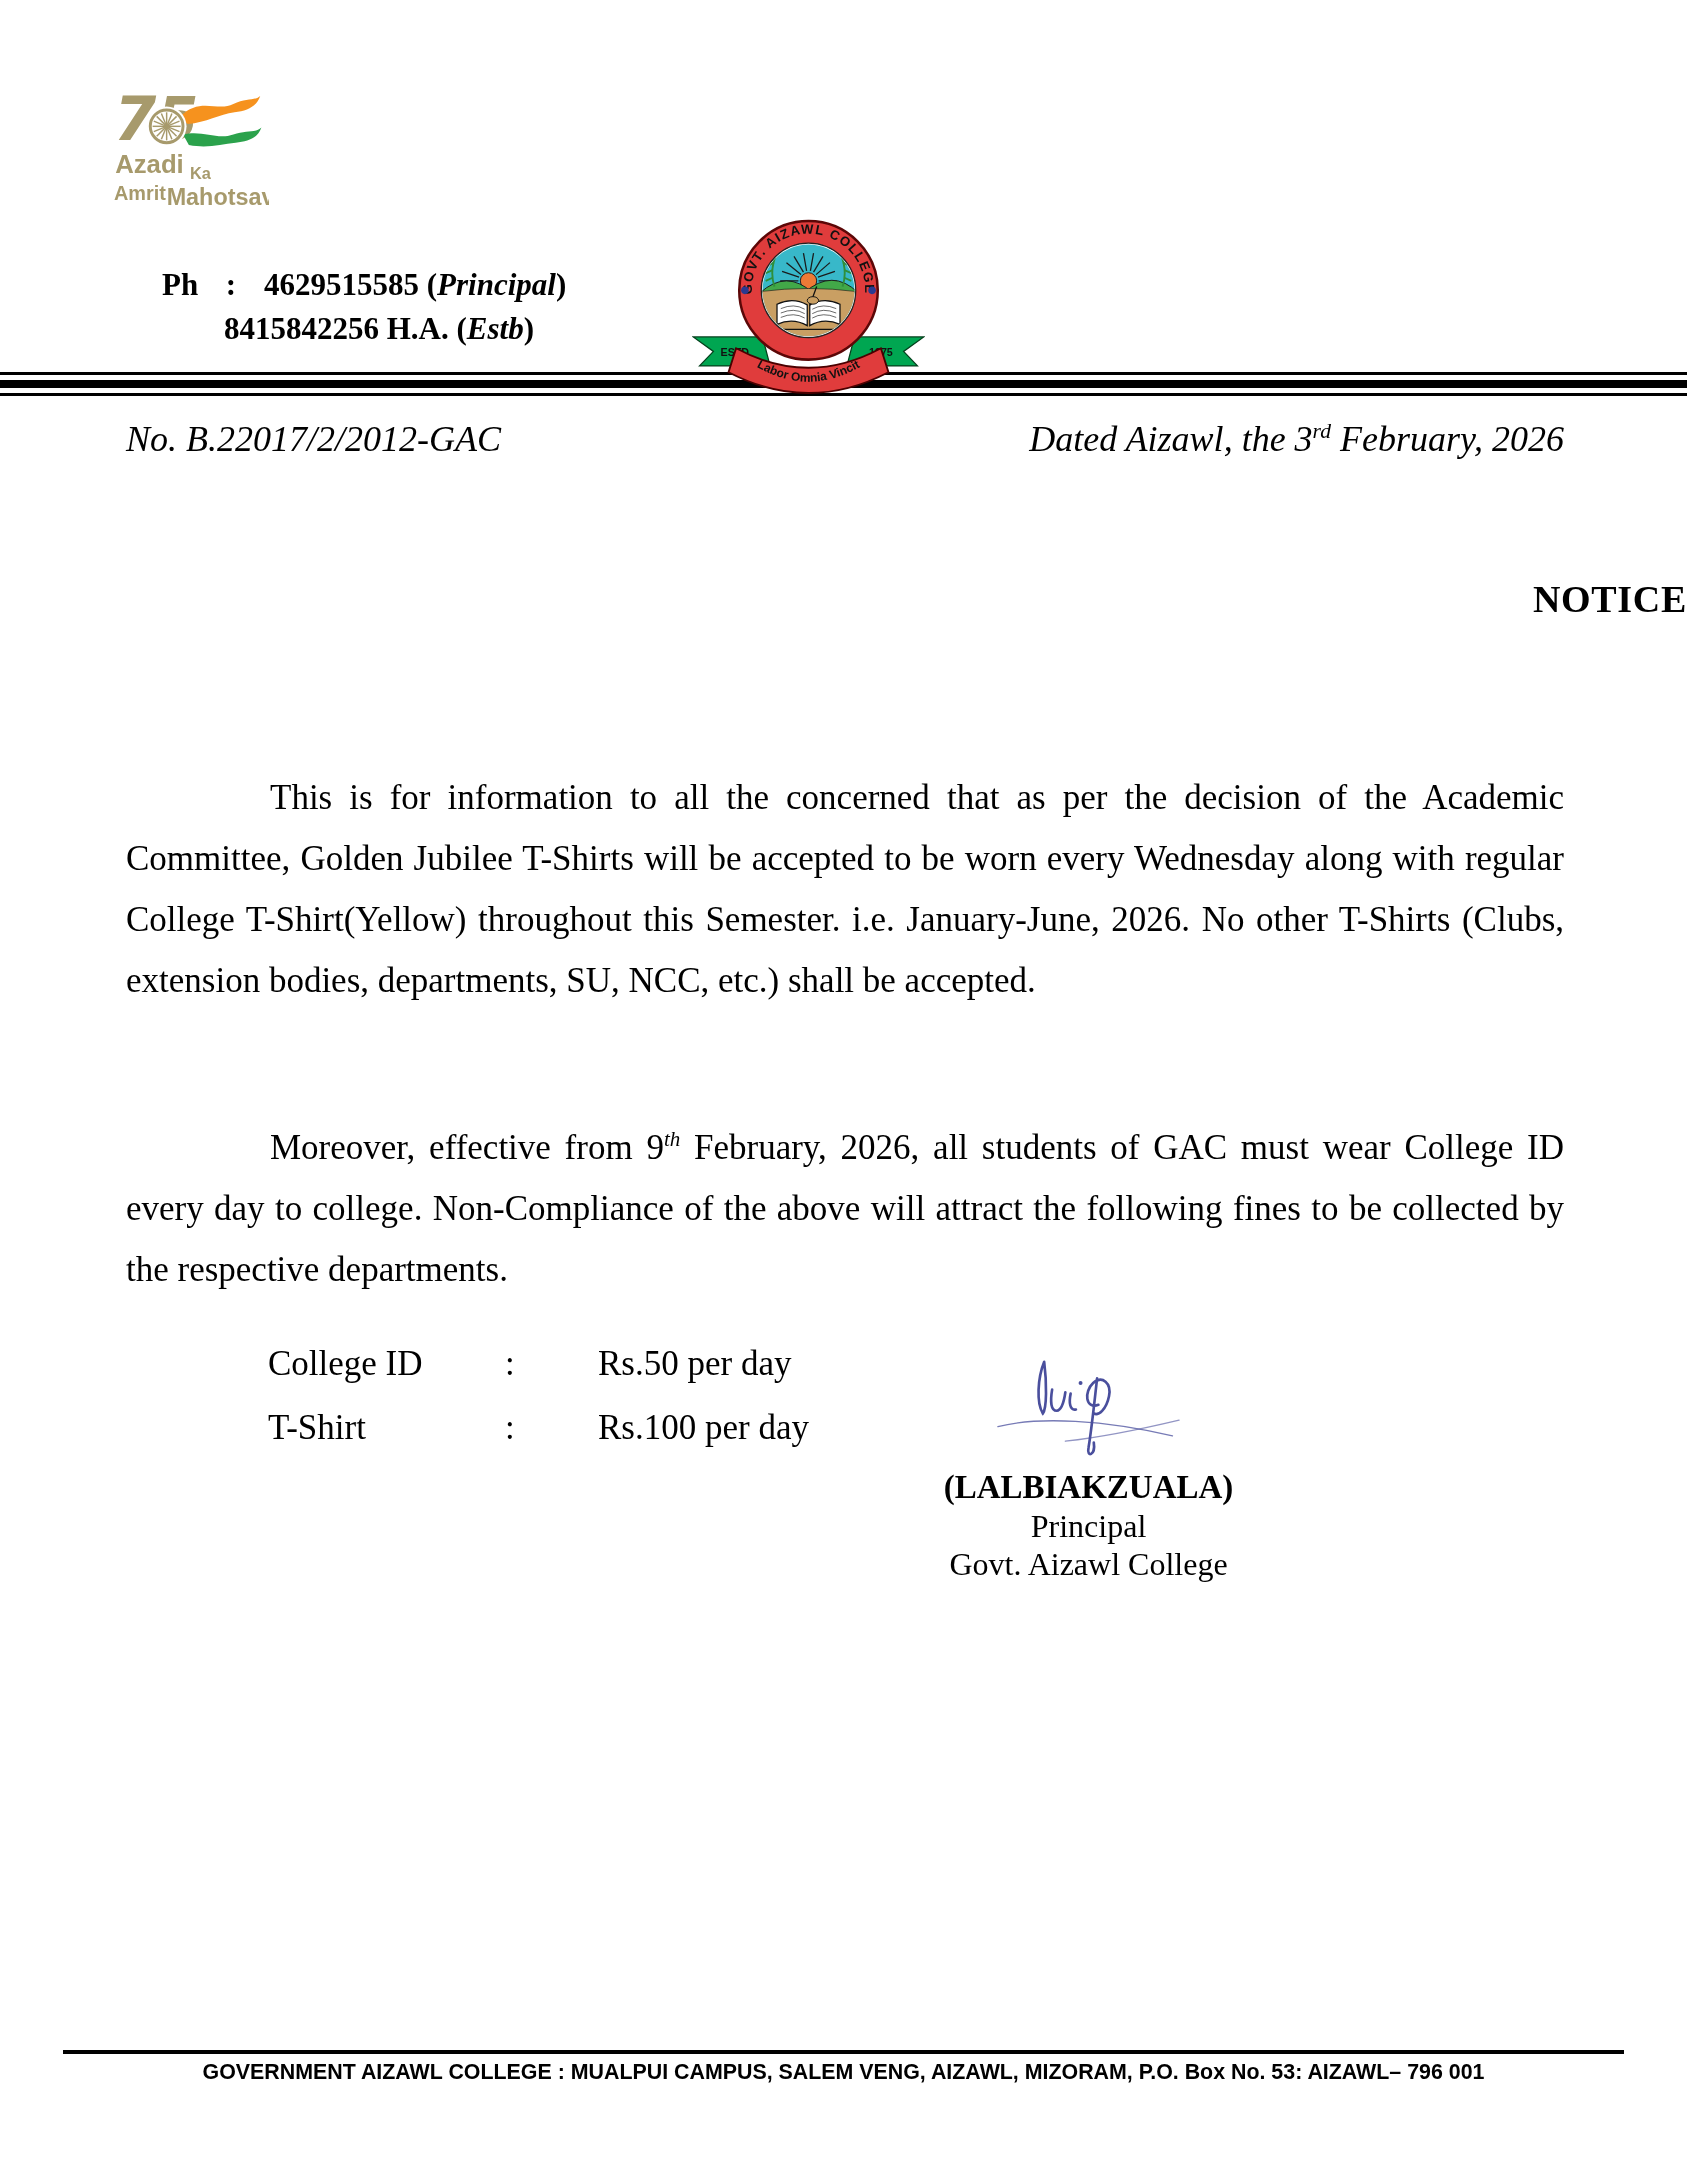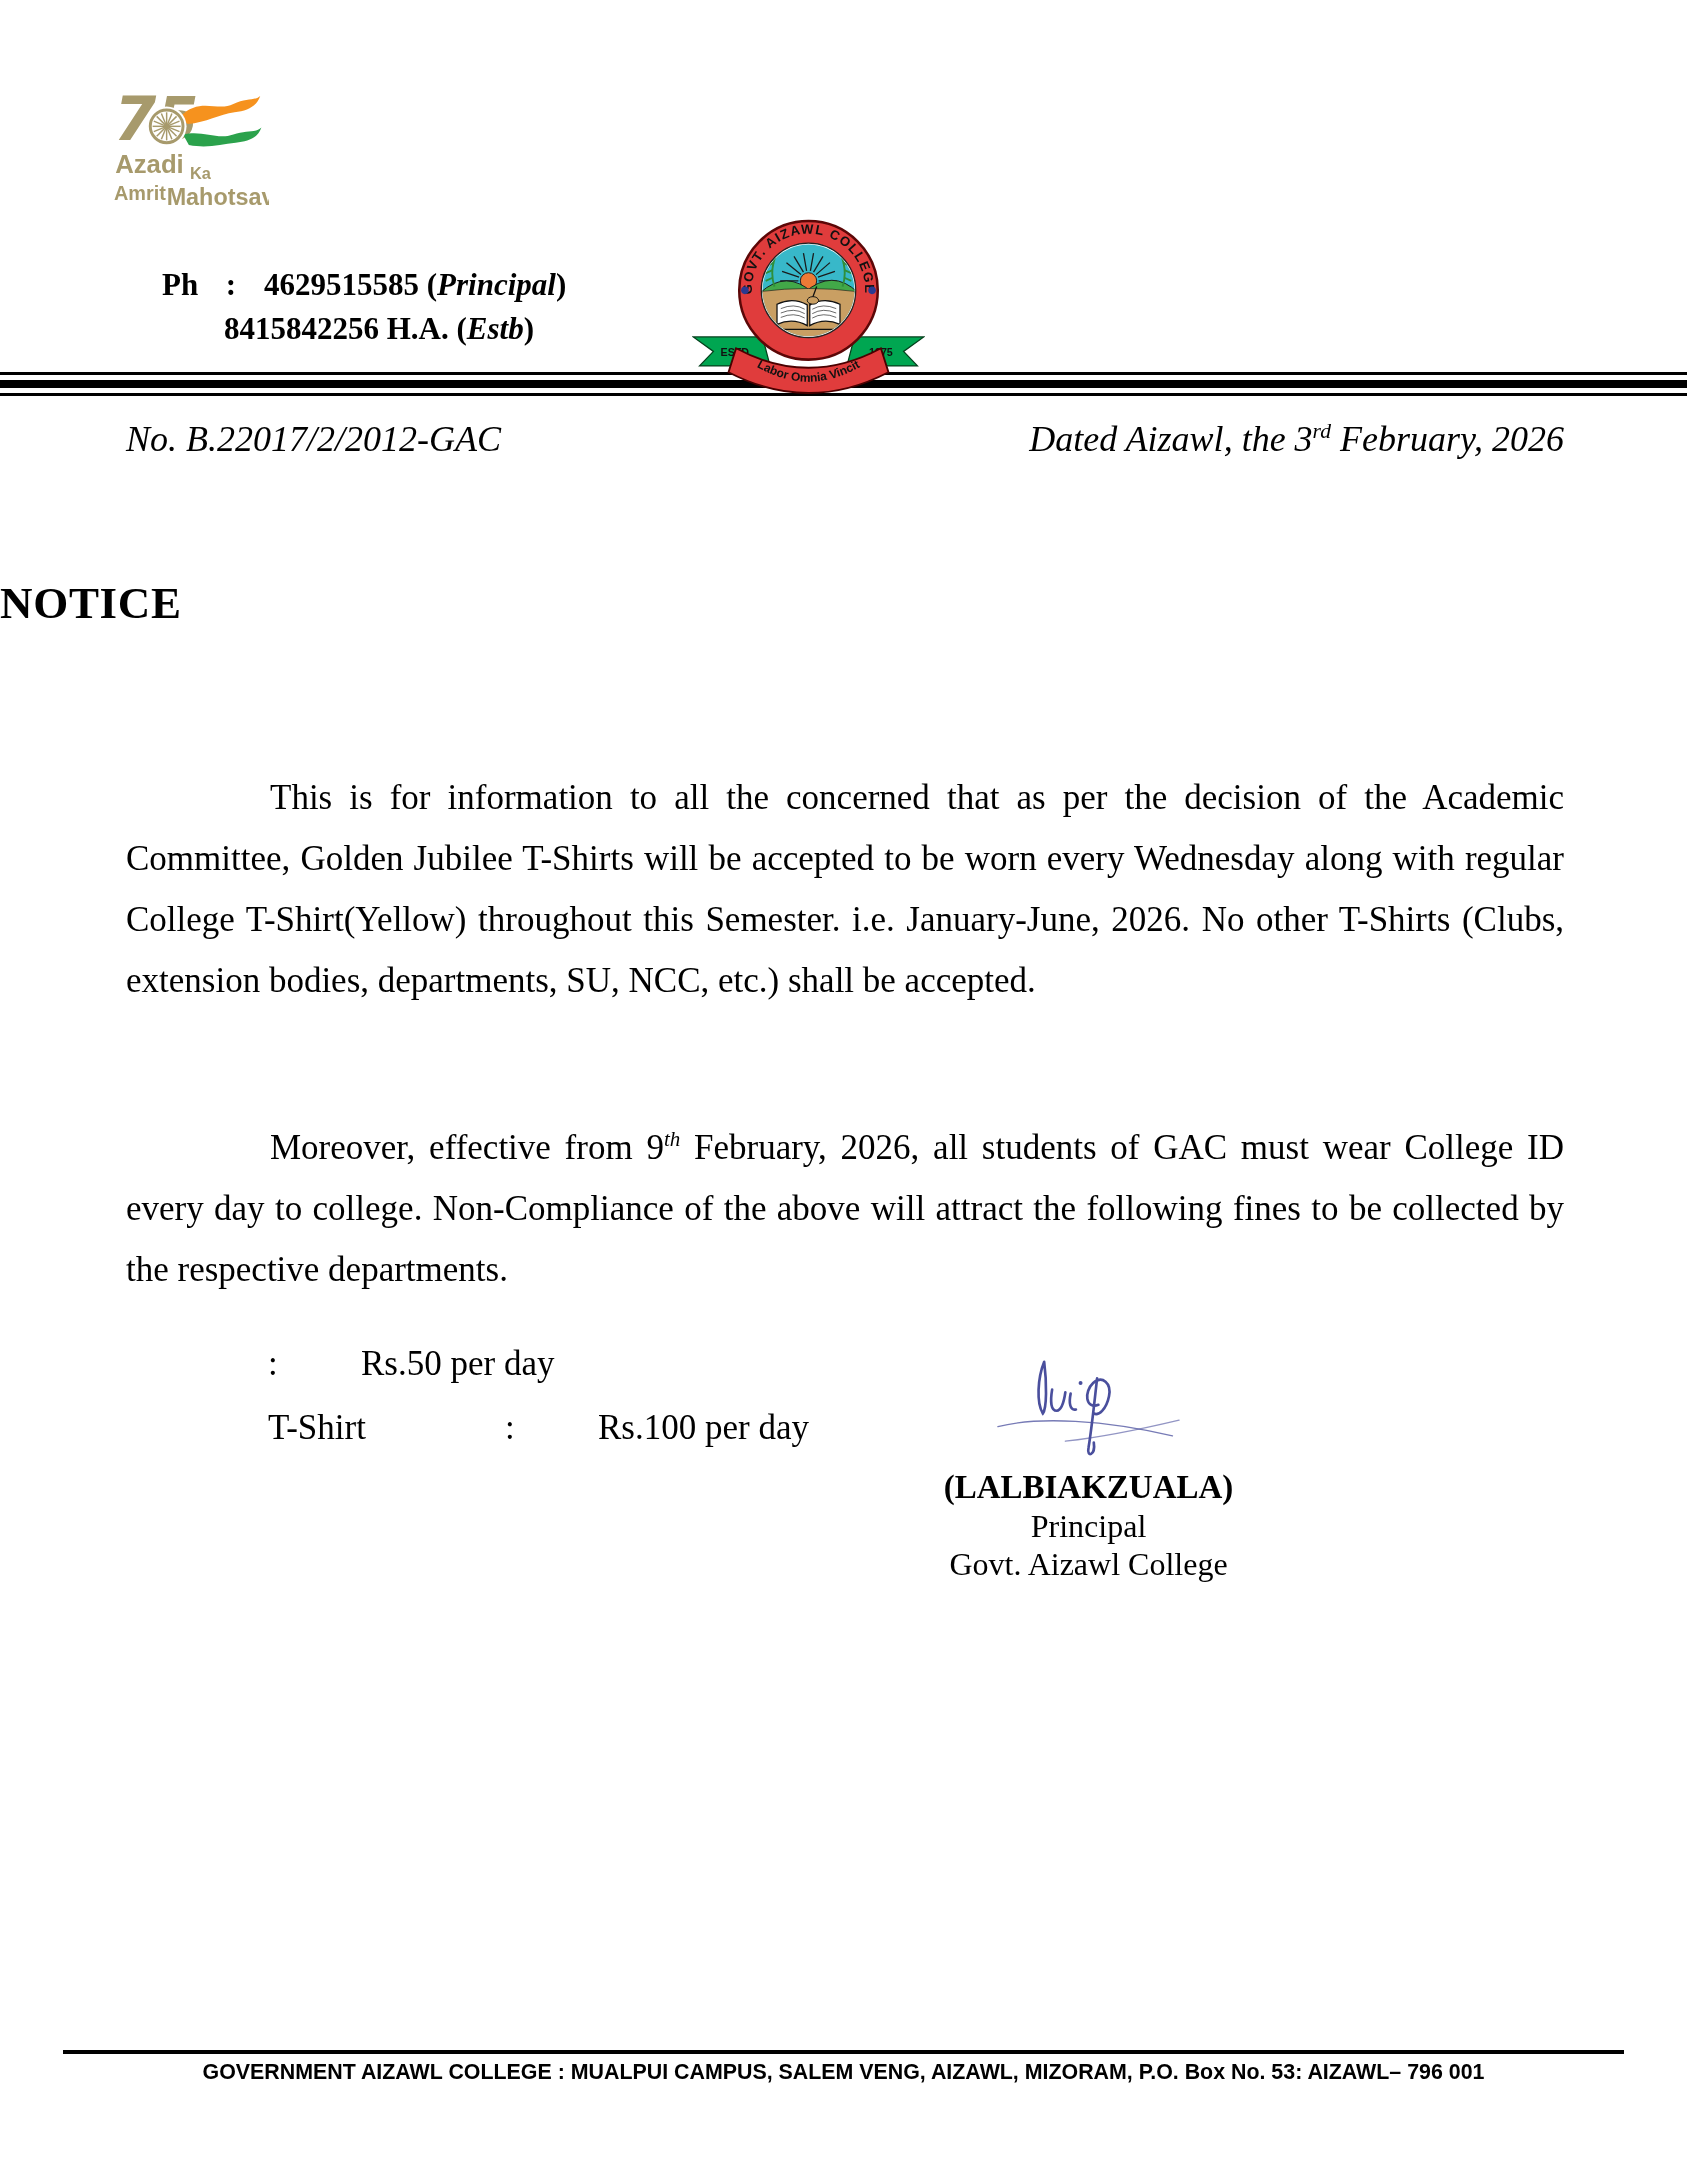--- a/index.html
+++ b/index.html
@@ -30,22 +30,22 @@
   .rule-triple .g  { height:4.6px; }
   .rule-triple .t2 { height:8.6px; background:#000; }
   .rule-triple .t3 { height:3.3px;  background:#000; }
 
   
   .ref-row { position:absolute; left:126px; right:123px; top:418px;
     display:flex; justify-content:space-between; font-style:italic; font-size:36px; }
   sup { font-size:60%; line-height:0; vertical-align:super;font-style:italic; }
 
   
-  .notice { position:absolute; left:0; right:0; top:577px; text-align:left;
-    font-weight:bold; font-size:45px; letter-spacing:0.7px; }
+  .notice { position:absolute; left:0; right:0; top:577px; text-align:right;
+    font-weight:bold; font-size:38px; letter-spacing:0.7px; }
   .para { position:absolute; left:126px; right:123px; text-align:justify;
     font-size:35px; line-height:61px; text-indent:144px; }
   .para1 { top:732px; }
   .para2 { top:1082px; }
 
   .fines { position:absolute; left:268px; top:1332px; font-size:35px; }
   .fine-row { display:flex; line-height:64px; }
   .fine-item { width:237px; }
   .fine-colon { width:93px; }
 
@@ -200,20 +200,21 @@
   </div>
 
   <div class="notice">NOTICE</div>
 
   <p class="para para1">This is for information to all the concerned that as per the decision of the Academic Committee, Golden Jubilee T-Shirts will be accepted to be worn every Wednesday along with regular College T-Shirt(Yellow) throughout this Semester. i.e. January-June, 2026. No other T-Shirts (Clubs, extension bodies, departments, SU, NCC, etc.) shall be accepted.</p>
 
   <p class="para para2"><span>Moreover, effective from 9</span><sup>th</sup><span> February, 2026, all students of GAC must wear College ID every day to college. Non-Compliance of the above will attract the following fines to be collected by the respective departments.</span></p>
 
   <div class="fines">
     <div class="fine-row">
+      <span class="fine-item">College ID</span>
       <span class="fine-colon">:</span>
       <span class="fine-value">Rs.50 per day</span>
     </div>
     <div class="fine-row">
       <span class="fine-item">T-Shirt</span>
       <span class="fine-colon">:</span>
       <span class="fine-value">Rs.100 per day</span>
     </div>
   </div>
 

